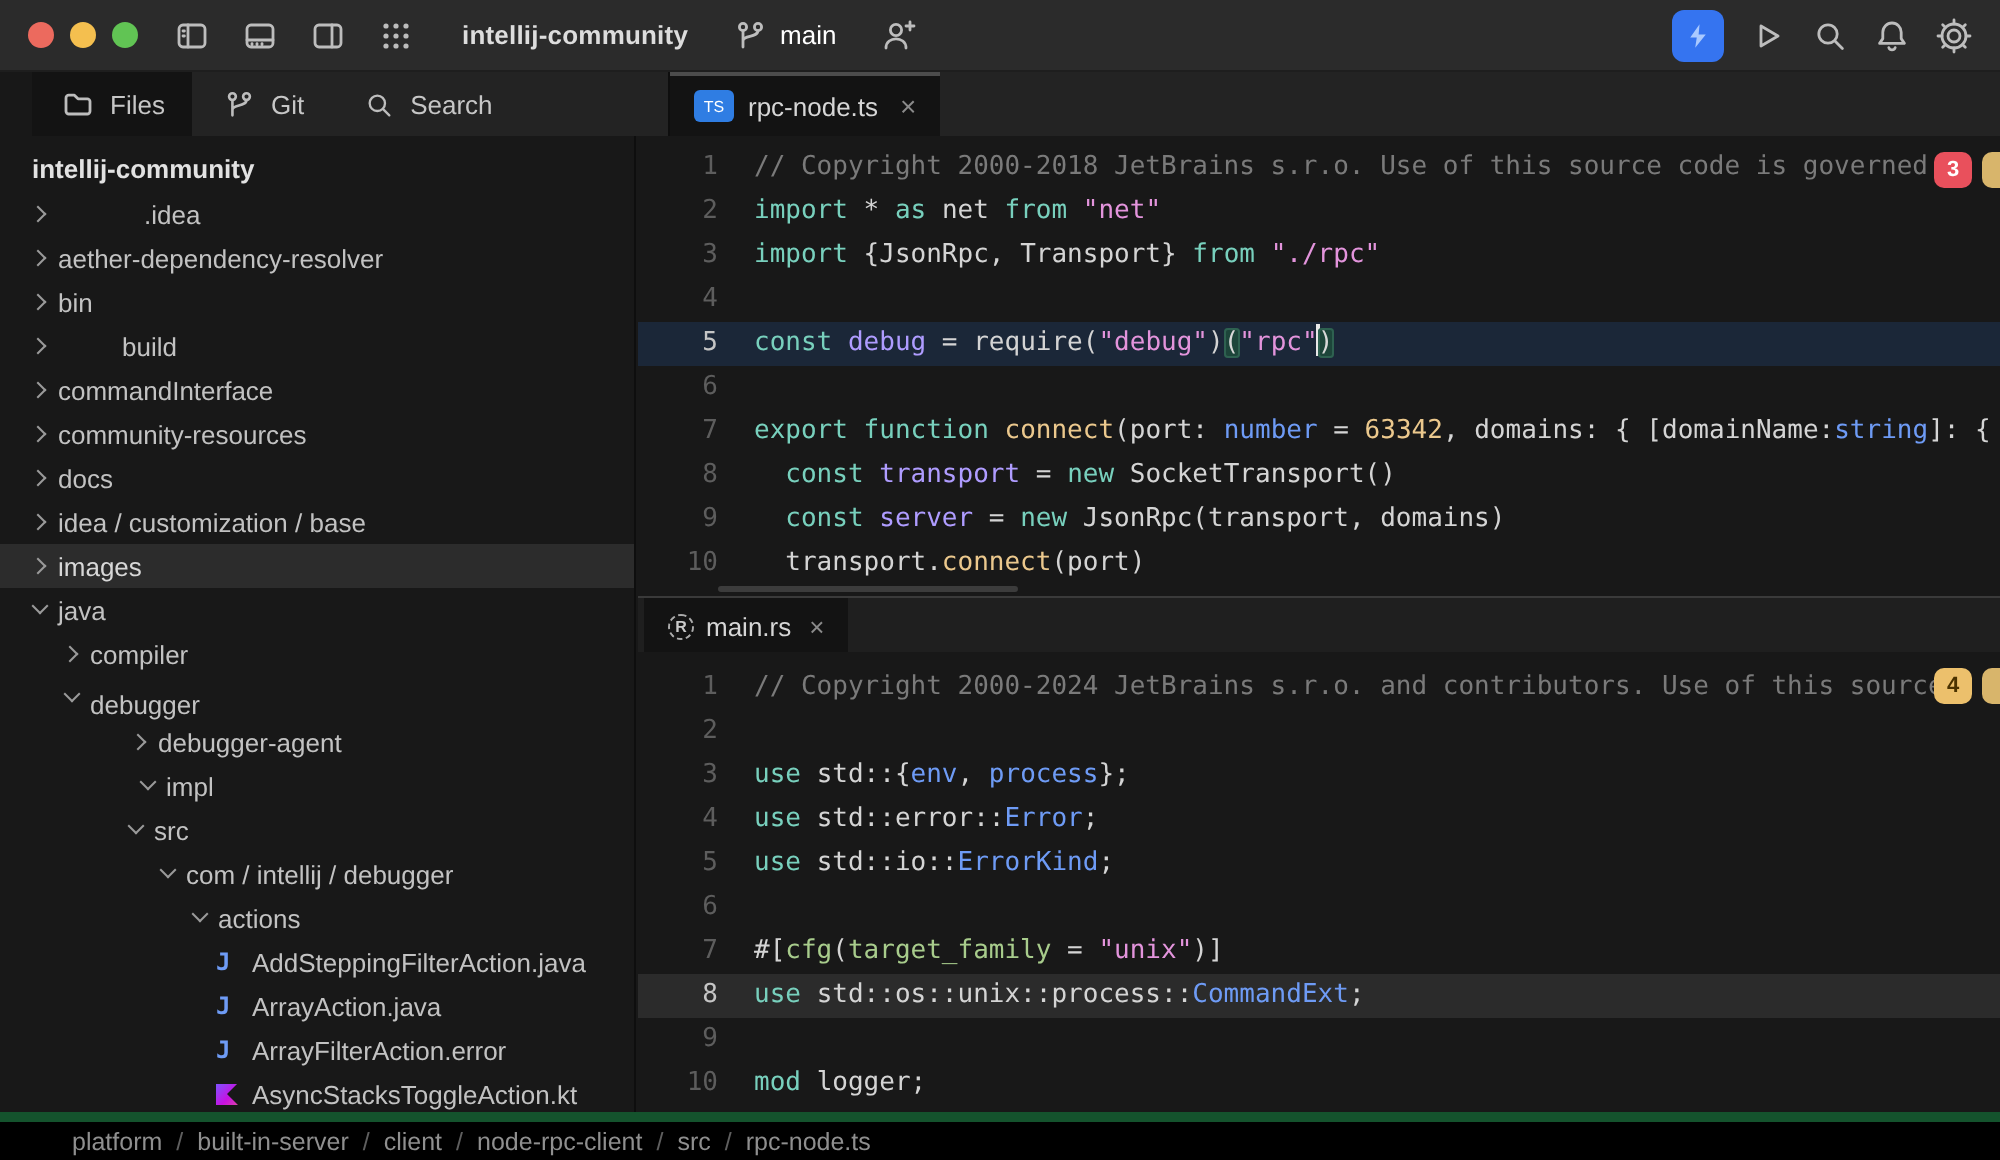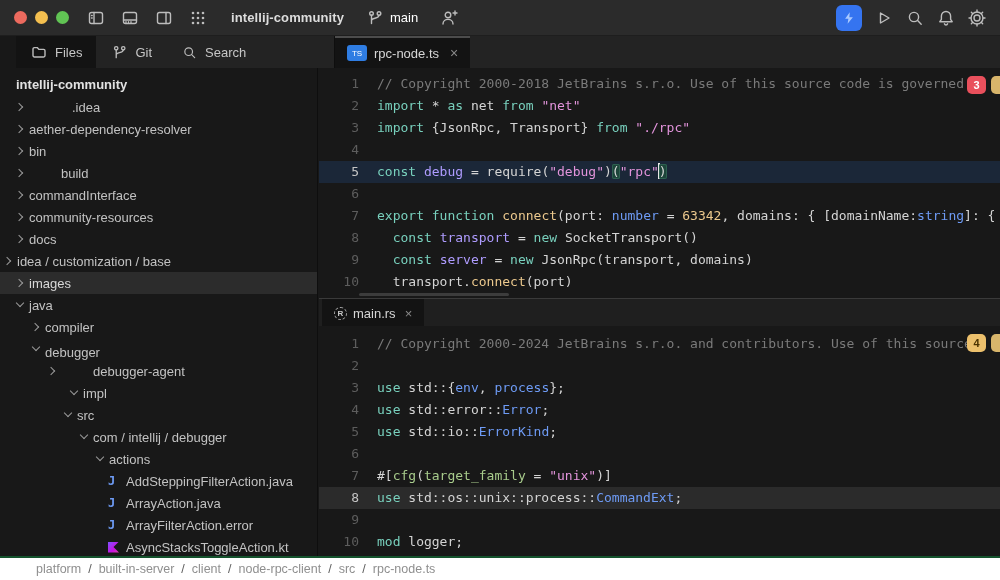--- a/index.html
+++ b/index.html
@@ -83,21 +83,21 @@
   .tk-brkt { color:#D8D8D8; background:#1D453A; box-shadow:inset 0 0 0 1px #2E6150; border-radius:2px; }
   .caret { display:inline-block; width:2px; height:16px; background:#E8E8E8; vertical-align:-3px; margin:0 -1px; }
   .err-badge { position:absolute; top:8px; right:14px; z-index:3; width:19px; height:18px; border-radius:5px;
     background:#E9505C; color:#fff; font:700 11px "Liberation Sans",sans-serif;
     display:flex; align-items:center; justify-content:center; }
   .warn-badge { background:#ECC06C; color:#4A3200; }
   .badge-sliver { position:absolute; top:8px; right:-8px; z-index:2; width:17px; height:18px; border-radius:5px; background:#D8B56B; }
   .hscroll { position:absolute; left:40px; bottom:2px; width:150px; height:3px; border-radius:2px; background:#3C3C3C; }
   
   .statusbar { position:absolute; left:0; top:556px; width:1000px; height:24px;
-    background:#ffffff; border-top:2px solid #14532d; display:flex; align-items:center;
+    background:#000000; border-top:5px solid #14532d; display:flex; align-items:center;
     padding-left:36px; font-size:12.5px; color:#8F8F8F; }
   .crumb-sep { color:#5F5F5F; margin:0 7px; }
   svg .st { stroke:#BDBDBD; fill:none; stroke-width:1.4; stroke-linecap:round; stroke-linejoin:round; }
   svg .fl { fill:#BDBDBD; stroke:none; }
 </style>
 </head>
 <body>
 
 <div class="window">
 
@@ -272,41 +272,41 @@
           <span>commandInterface</span>
         </div>
         <div class="tree-row" style="padding-left: 12px;">
           <span class="chev collapsed"></span>
           <span>community-resources</span>
         </div>
         <div class="tree-row" style="padding-left: 12px;">
           <span class="chev collapsed"></span>
           <span>docs</span>
         </div>
-        <div class="tree-row" style="">
+        <div class="tree-row" style="padding-left: 12px;">
           <span class="chev collapsed"></span>
           <span>idea / customization / base</span>
         </div>
         <div class="tree-row selected" style="padding-left: 12px;">
           <span class="chev collapsed"></span>
           <span>images</span>
         </div>
         <div class="tree-row" style="padding-left: 12px;">
           <span class="chev expanded"></span>
           <span>java</span>
         </div>
         <div class="tree-row" style="padding-left: 28px;">
           <span class="chev collapsed"></span>
           <span>compiler</span>
         </div>
         <div class="tree-row" style="padding-left: 28px; align-items: flex-end;">
           <span class="chev expanded"></span>
           <span>debugger</span>
         </div>
-        <div class="tree-row" style="padding-left: 44px; gap: 32px;">
+        <div class="tree-row" style="padding-left: 62px;">
           <span class="chev collapsed"></span>
           <span>debugger-agent</span>
         </div>
         <div class="tree-row" style="padding-left: 66px; text-align: right;">
           <span class="chev expanded"></span>
           <span>impl</span>
         </div>
         <div class="tree-row" style="padding-left: 60px;">
           <span class="chev expanded"></span>
           <span>src</span>

